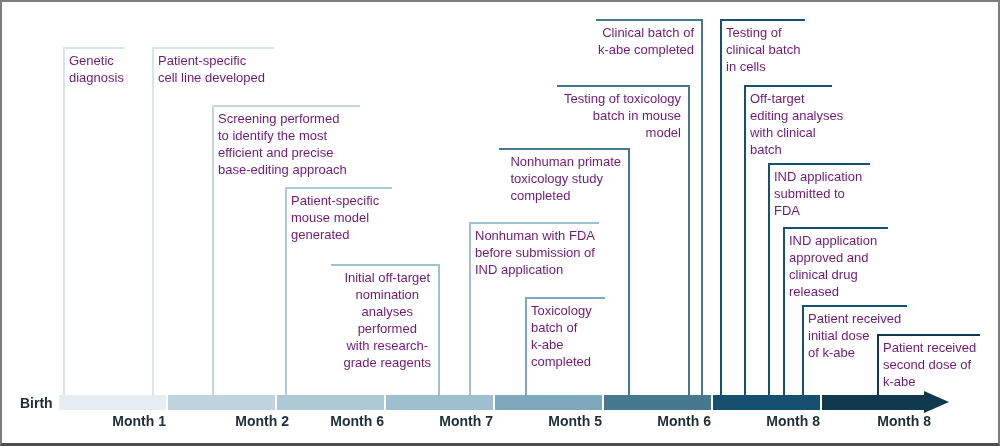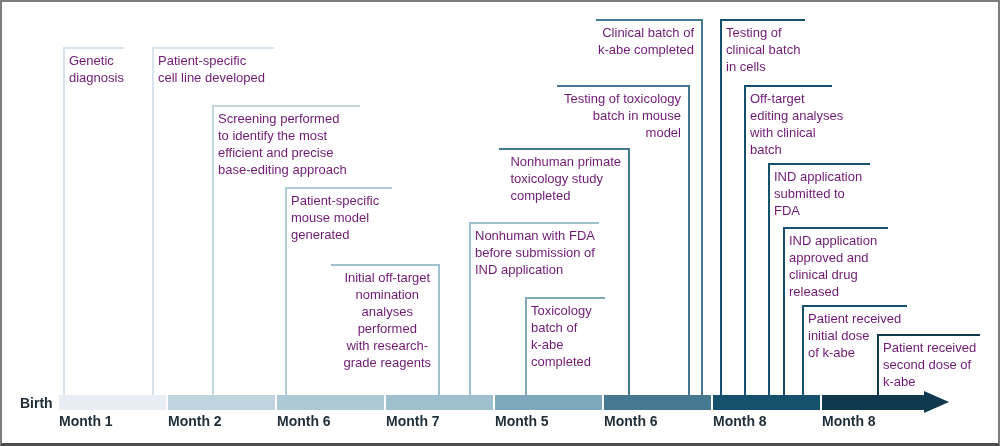--- a/index.html
+++ b/index.html
@@ -18,21 +18,21 @@
   .evt-text{
     position:absolute;
     font-size:13px;line-height:17px;
     color:#701a75;
     white-space:pre;
   }
   .seg{position:absolute;top:393px;height:15px;}
   .seg-label{
     position:absolute;top:411px;height:17px;
     font-size:14px;font-weight:bold;color:#1f2d38;
-    text-align:left;line-height:17px;
+    text-align:right;line-height:17px;
   }
   .birth{
     position:absolute;left:18px;top:394px;width:38px;
     font-size:14px;font-weight:bold;color:#1f2d38;
     text-align:left;line-height:15px;
   }
   .arrowhead{
     position:absolute;top:389px;width:0;height:0;
     border-top:11px solid transparent;
     border-bottom:11px solid transparent;
@@ -158,21 +158,21 @@
         <div class="evt-text" style="top: 337px; left: 881px; text-align: left;">Patient received
 second dose of
 k-abe</div>
       </div>
     </div>
   <div class="birth">Birth</div>
   <div id="axis-layer">
       <div class="seg" style="left: 57px; width: 107px; background: rgb(231, 237, 242);"></div>
       <div class="seg-label" style="left: 57px; width: 107px;">Month 1</div>
       <div class="seg" style="left: 166px; width: 107px; background: rgb(191, 212, 222);"></div>
-      <div class="seg-label" style="left: 166px; width: 107px;">Month 2</div>
+      <div class="seg-label" style="left: 180px; width: 107px;">Month 2</div>
       <div class="seg" style="left: 275px; width: 107px; background: rgb(173, 201, 214);"></div>
       <div class="seg-label" style="left: 275px; width: 107px;">Month 6</div>
       <div class="seg" style="left: 384px; width: 107px; background: rgb(157, 191, 206);"></div>
       <div class="seg-label" style="left: 384px; width: 107px;">Month 7</div>
       <div class="seg" style="left: 493px; width: 107px; background: rgb(126, 168, 187);"></div>
       <div class="seg-label" style="left: 493px; width: 107px;">Month 5</div>
       <div class="seg" style="left: 602px; width: 107px; background: rgb(70, 121, 143);"></div>
       <div class="seg-label" style="left: 602px; width: 107px;">Month 6</div>
       <div class="seg" style="left: 711px; width: 107px; background: rgb(21, 80, 110);"></div>
       <div class="seg-label" style="left: 711px; width: 107px;">Month 8</div>

